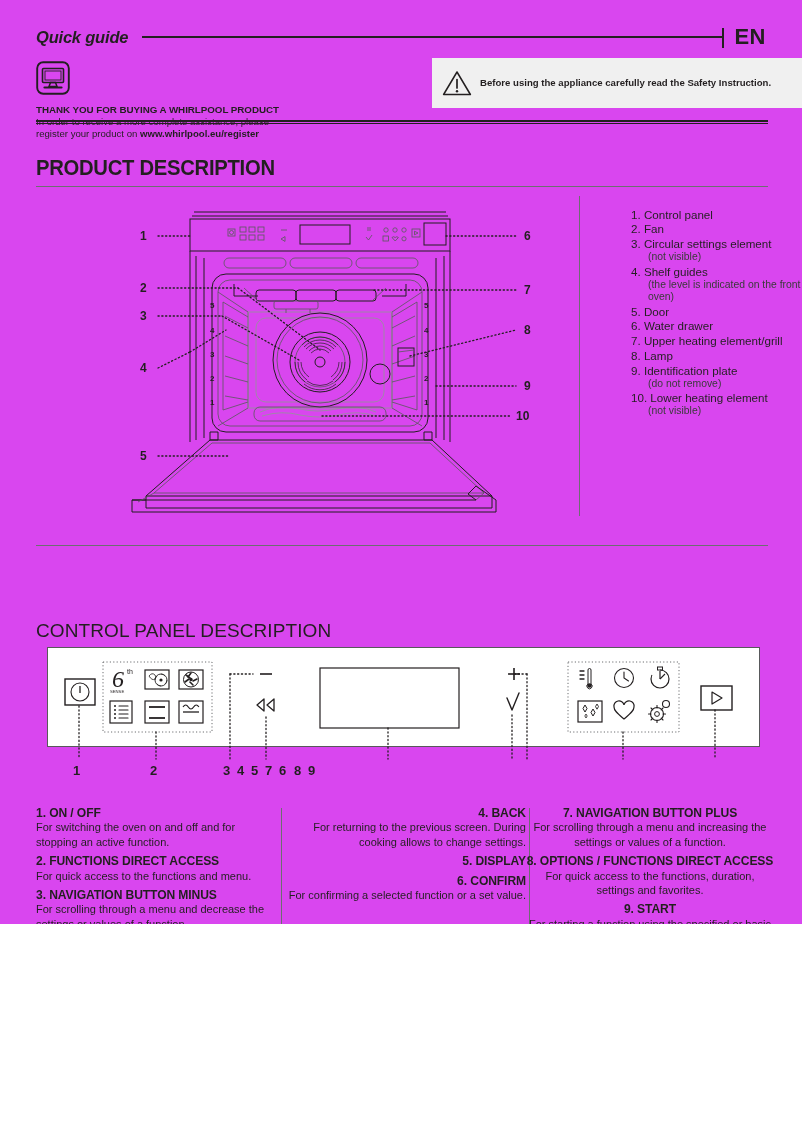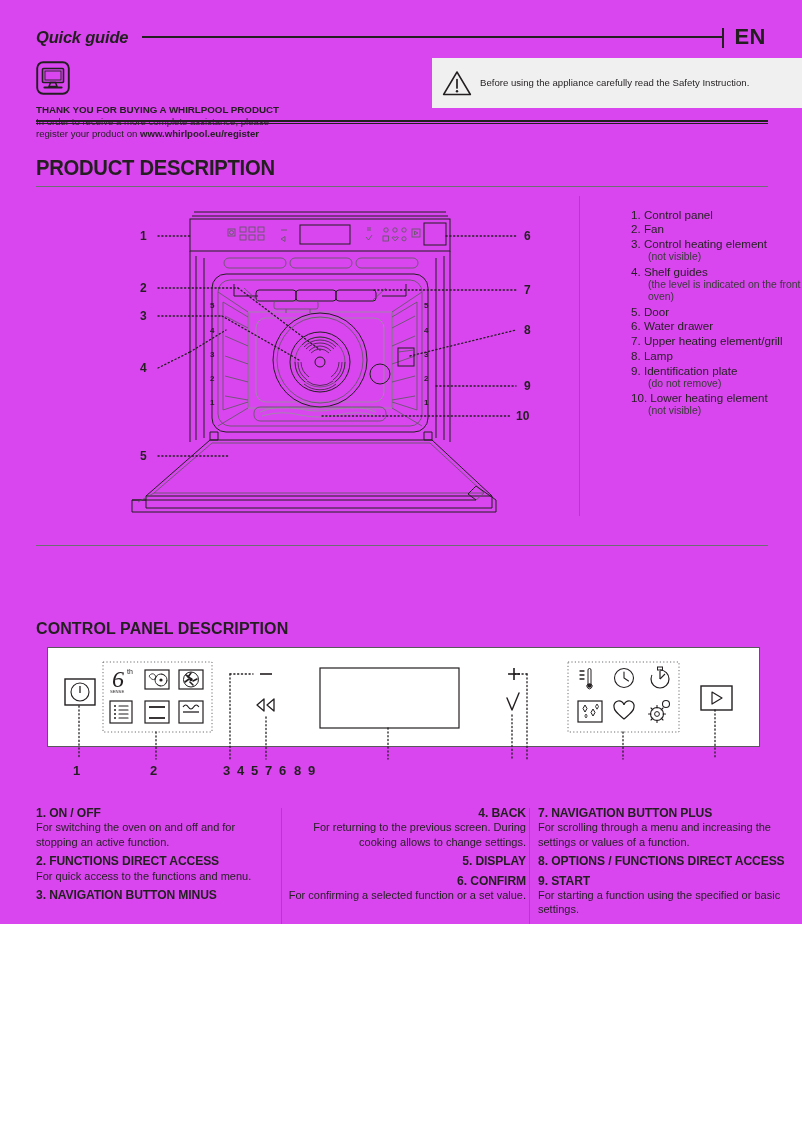--- a/index.html
+++ b/index.html
@@ -104,21 +104,21 @@
     display: flex;
     align-items: center;
     gap: 8px;
     padding: 0 10px;
     box-sizing: border-box;
   }
   .warn-icon { flex: 0 0 auto; width: 30px; height: 26px; }
   .safety-text {
     font-size: 9.6px;
     line-height: 12.2px;
-    font-weight: normal;
+    font-weight: bold;
     color: #231f20;
   }
 
   .double-rule {
     position: absolute;
     left: 36px; top: 120px;
     width: 732px;
     height: 4px;
     border-top: 2px solid #231f20;
     border-bottom: 1px solid #231f20;
@@ -189,22 +189,22 @@
     position: absolute;
     left: 36px; top: 545px;
     width: 732px; height: 1px;
     background: #6d6e71;
   }
 
   
   .cp-title {
     position: absolute;
     left: 36px; top: 620px;
-    font-size: 16px;
-    font-weight: bold;
+    font-size: 19px;
+    font-weight: normal;
     letter-spacing: 0.1px;
     color: #231f20;
   }
   .cp-figure {
     position: absolute;
     left: 47px; top: 647px;
     width: 713px; height: 100px;
     border: 1px solid #58595b;
     box-sizing: border-box;
     background: #fff;
@@ -235,21 +235,21 @@
   }
   .col {
     position: absolute;
     top: 0;
     font-size: 11.9px;
     line-height: 14.4px;
     color: #231f20;
   }
   .col-1 { left: 0;   width: 238px; }
   .col-2 { left: 252px; width: 238px; text-align: right; }
-  .col-3 { left: 502px; width: 248px; }
+  .col-3 { left: 490px; width: 248px; text-align: center; }
   .col-sep {
     position: absolute;
     top: 2px;
     width: 1px; height: 222px;
     background: #6d6e71;
   }
   .sep-1 { left: 245px; }
   .sep-2 { left: 493px; }
   .item-head {
     font-weight: bold;
@@ -521,21 +521,21 @@
       <li>
         <span class="p-main"><span>1.</span>
         <span>Control panel</span></span>
       </li>
       <li>
         <span class="p-main"><span>2.</span>
         <span>Fan</span></span>
       </li>
       <li>
         <span class="p-main"><span>3.</span>
-        <span>Control heating element</span></span>
+        <span>Circular settings element</span></span>
         <span class="p-sub">(not visible)</span>
       </li>
       <li>
         <span class="p-main"><span>4.</span>
         <span>Shelf guides</span></span>
         <span class="p-sub">(the level is indicated on the front of the oven)</span>
       </li>
       <li>
         <span class="p-main"><span>5.</span>
         <span>Door</span></span>
@@ -748,20 +748,21 @@
       <div class="item">
         <div class="item-head">1. ON / OFF</div>
         <div class="item-body">For switching the oven on and off and for stopping an active function.</div>
       </div>
       <div class="item">
         <div class="item-head">2. FUNCTIONS DIRECT ACCESS</div>
         <div class="item-body">For quick access to the functions and menu.</div>
       </div>
       <div class="item">
         <div class="item-head">3. NAVIGATION BUTTON MINUS</div>
+        <div class="item-body">For scrolling through a menu and decrease the settings or values of a function.</div>
       </div>
     </div>
 
     <div class="col col-2">
       <div class="item">
         <div class="item-head">4. BACK</div>
         <div class="item-body">For returning to the previous screen. During cooking allows to change settings.</div>
       </div>
       <div class="item">
         <div class="item-head">5. DISPLAY</div>
@@ -773,20 +774,21 @@
       </div>
     </div>
 
     <div class="col col-3">
       <div class="item">
         <div class="item-head">7. NAVIGATION BUTTON PLUS</div>
         <div class="item-body">For scrolling through a menu and increasing the settings or values of a function.</div>
       </div>
       <div class="item">
         <div class="item-head">8. OPTIONS / FUNCTIONS DIRECT ACCESS</div>
+        <div class="item-body">For quick access to the functions, duration, settings and favorites.</div>
       </div>
       <div class="item">
         <div class="item-head">9. START</div>
         <div class="item-body">For starting a function using the specified or basic settings.</div>
       </div>
     </div>
   </div>
 
   <div class="footer-rule"></div>
   <div class="page-number">1</div>

